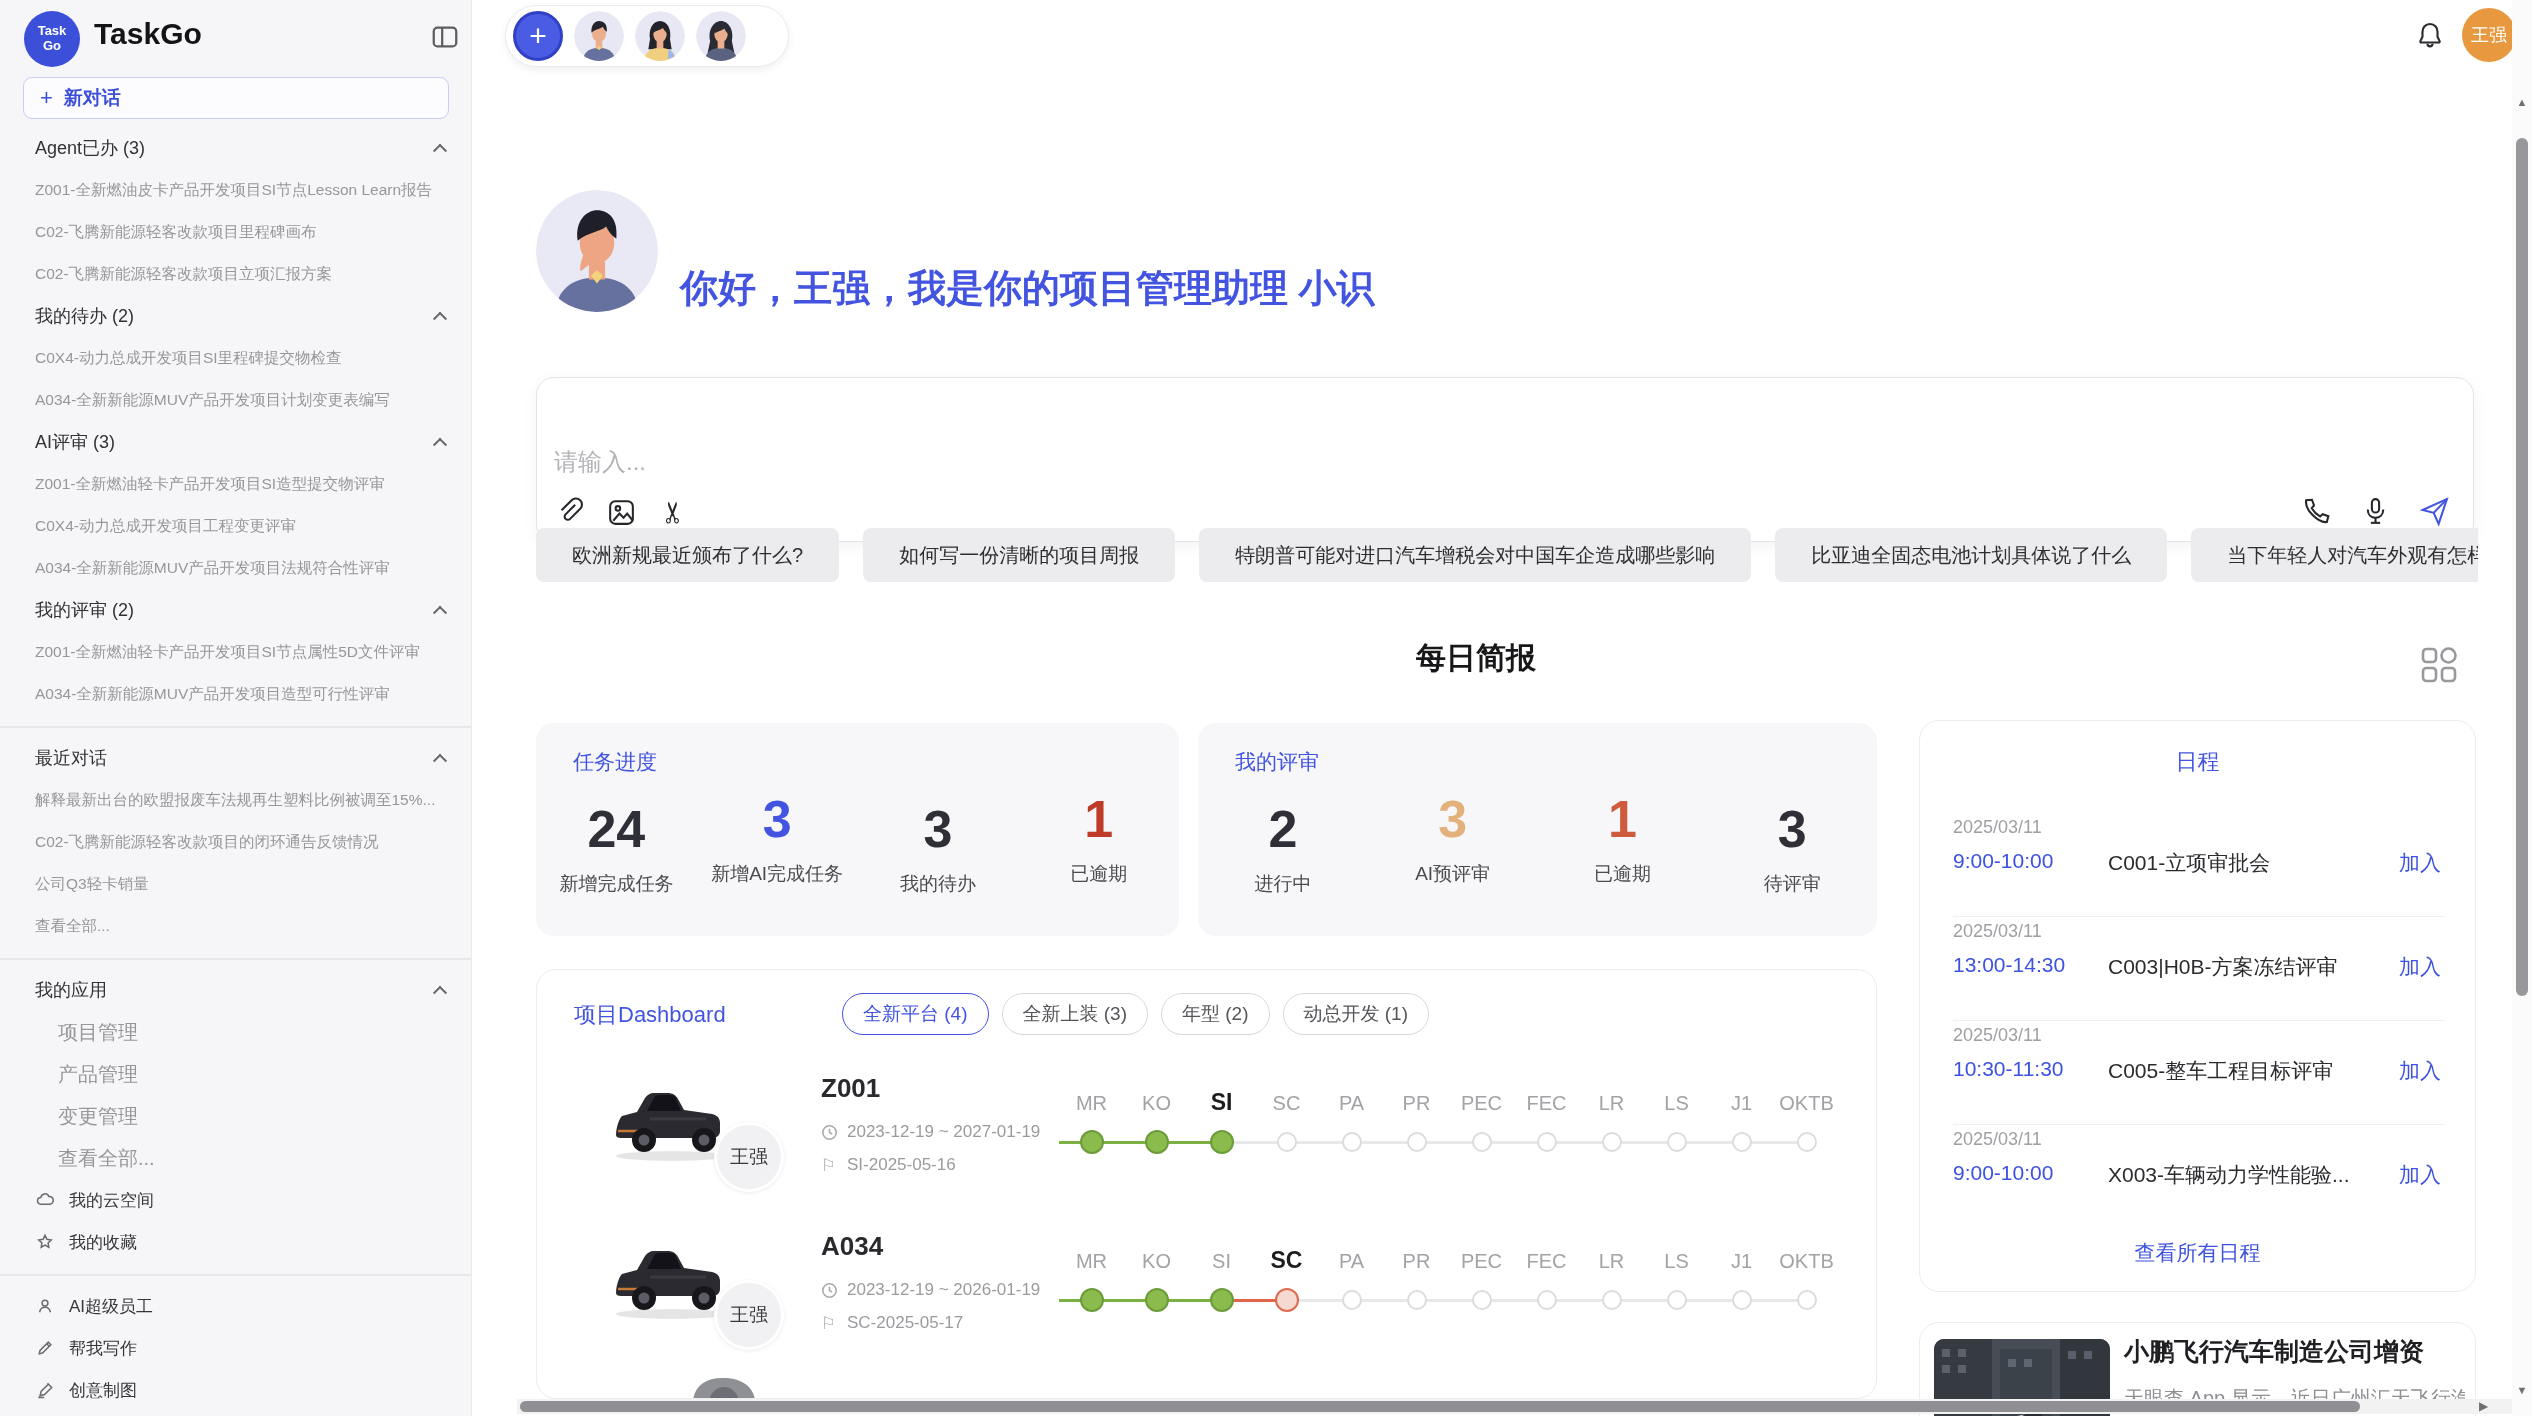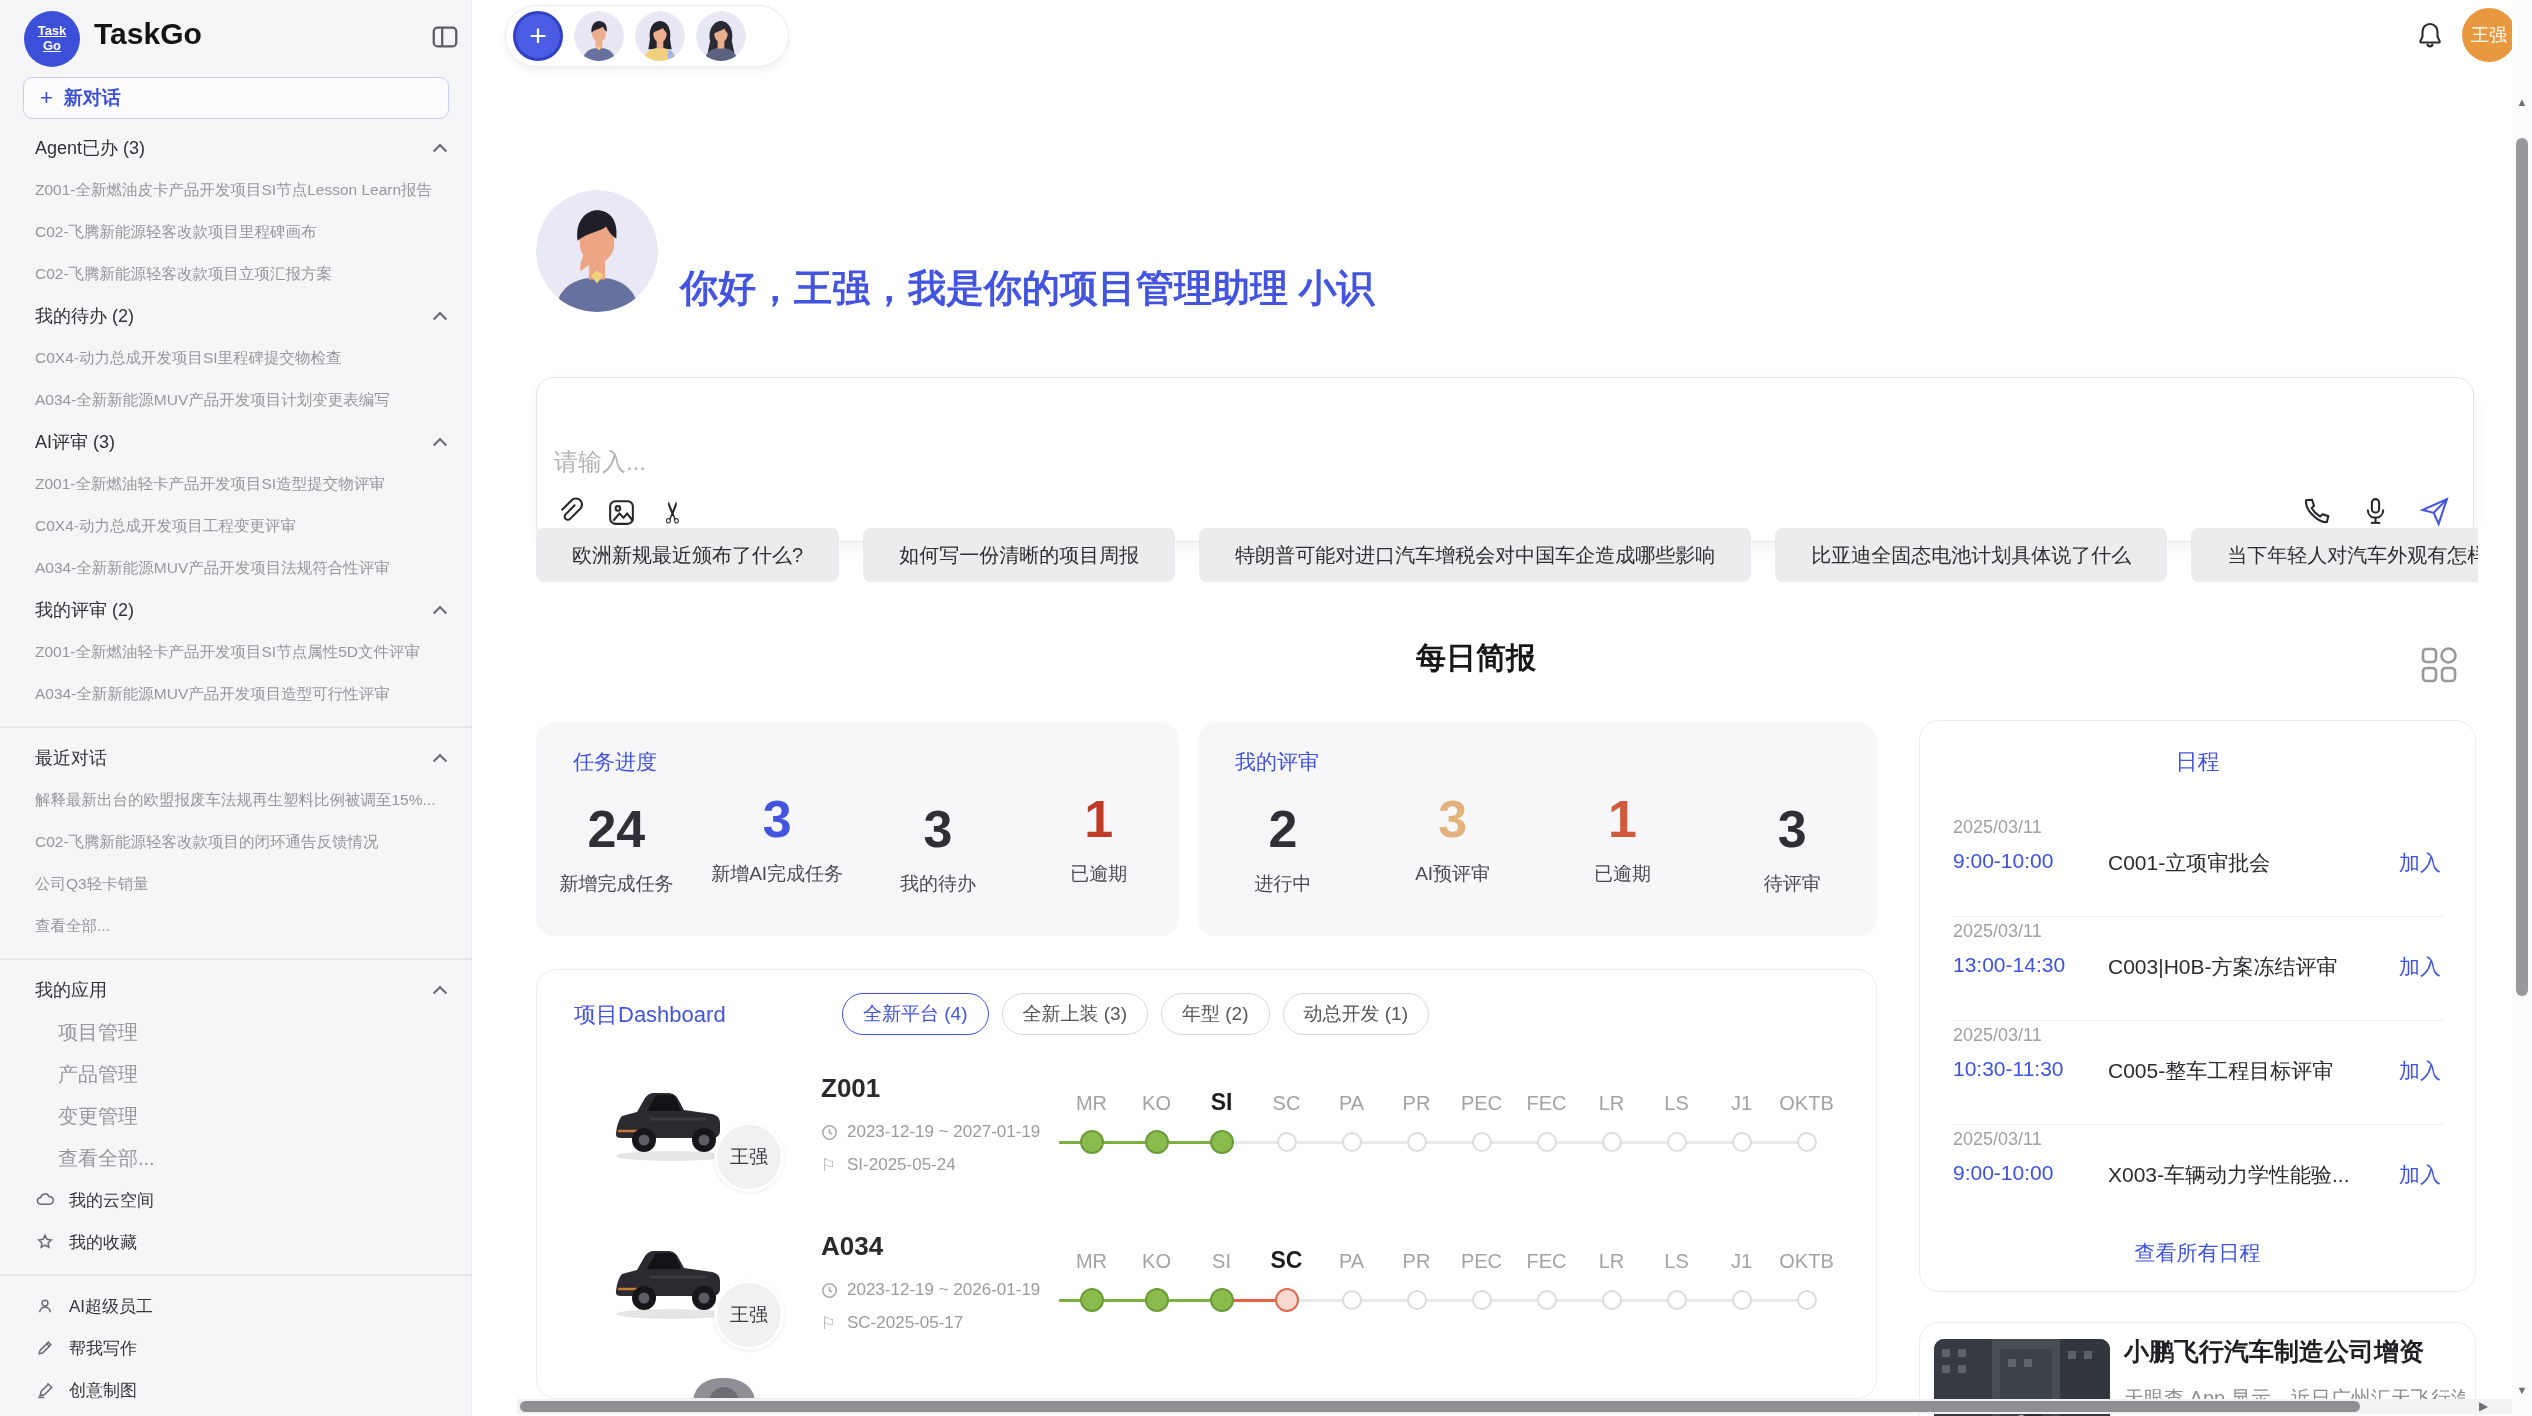--- a/index.html
+++ b/index.html
@@ -3,21 +3,21 @@
 <meta charset="utf-8">
 <style>
   html,body{margin:0;padding:0;width:2532px;height:1416px;overflow:hidden;background:#fff;
     font-family:"Liberation Sans","DejaVu Sans",sans-serif;}
   *{box-sizing:border-box;}
   #app{position:relative;width:2532px;height:1416px;}
 
   
   .sidebar{position:absolute;left:0;top:0;width:472px;height:1416px;background:#f6f6f8;border-right:1px solid #eaeaec;}
   .logo{position:absolute;left:24px;top:11px;width:56px;height:56px;border-radius:50%;background:#3c4fd9;
-    color:#fff;display:flex;flex-direction:column;align-items:center;justify-content:center;font-size:13px;font-weight:700;line-height:1.15;text-decoration:underline;}
+    color:#fff;display:flex;flex-direction:column;align-items:center;justify-content:center;font-size:13px;font-weight:700;line-height:1.15;}
   .app-title{position:absolute;left:94px;top:17px;font-size:30px;font-weight:700;color:#141417;}
   .collapse-btn{position:absolute;left:430px;top:22px;width:30px;height:30px;color:#5c5c62;}
   .new-chat{position:absolute;left:23px;top:77px;width:426px;height:42px;border-radius:9px;background:#fcfcfe;
     border:1.5px solid #c9cef3;display:flex;align-items:center;gap:11px;padding:0 16px;cursor:pointer;}
   .new-chat .plus{color:#3c4fd9;font-size:22px;font-weight:400;line-height:1;}
   .new-chat .lbl{color:#3c4fd9;font-size:19px;font-weight:600;}
   .sb-list{position:absolute;left:0;top:127px;right:0;}
   .sb-header{height:42px;display:flex;align-items:center;justify-content:space-between;padding:0 26px 0 35px;
     font-size:18px;color:#323236;font-weight:500;}
   .sb-item{height:42px;line-height:42px;padding:0 20px 0 35px;font-size:15.5px;color:#97979b;
@@ -433,21 +433,21 @@
           <span class="mico">
             <svg viewBox="0 0 16 16" width="17" height="17" fill="none" stroke="currentColor" stroke-width="1.5">
                 <circle cx="8" cy="8" r="6.3"></circle>
                 <path d="M8 4.5V8l2.4 1.5"></path>
               </svg>
           </span>
           <span>2023-12-19 ~ 2027-01-19</span>
         </span>
         <span class="pmeta" style="top:90px;">
           <span class="mico flag">⚐</span>
-          <span>SI-2025-05-24</span>
+          <span>SI-2025-05-16</span>
         </span>
         <div class="mst">
           <div class="mst-labels">
             <span>MR</span>
             <span>KO</span>
             <span class="cur">SI</span>
             <span>SC</span>
             <span>PA</span>
             <span>PR</span>
             <span>PEC</span>

